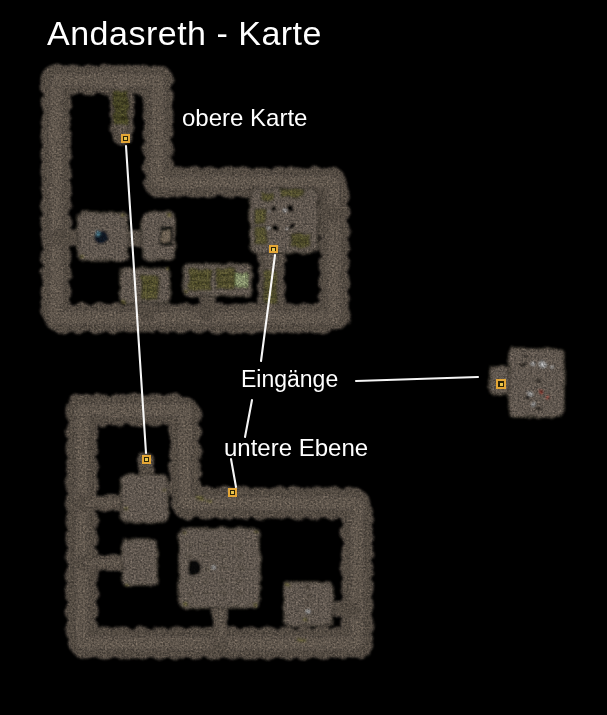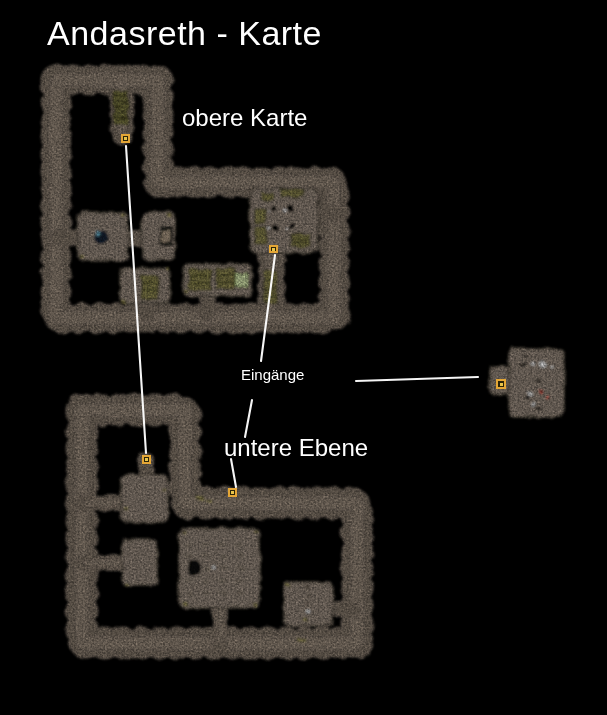--- a/index.html
+++ b/index.html
@@ -32,21 +32,21 @@
   .speck{fill:#8a8147;opacity:.85;}
   .darkmark{fill:#2b2720;}
   .dot-white{fill:var(--dot-white);}
   .dot-red{fill:var(--dot-red);}
   .pline{stroke:var(--pointer-line);stroke-width:2.1;stroke-linecap:round;fill:none;opacity:.96;}
   
   .lbl{position:absolute;color:var(--text);white-space:nowrap;}
   .title{left:47px;top:14px;font-size:34px;letter-spacing:.5px;font-weight:400;margin:0;}
   .lbl-obere{left:182px;top:104px;font-size:24px;}
   .lbl-propylon{left:377px;top:305px;font-size:24px;}
-  .lbl-eingaenge{left:241px;top:366px;font-size:15px;}
+  .lbl-eingaenge{left:241px;top:366px;font-size:23px;}
   .lbl-untere{left:224px;top:434px;font-size:24px;text-align:right;}
   
   .marker{position:absolute;border:2px solid var(--marker-border);
           background:var(--marker-fill);box-sizing:content-box;}
   .marker::after{content:"";position:absolute;left:50%;top:50%;width:3px;height:3px;
           margin:-1.5px 0 0 -1.5px;background:var(--marker-dot);}
 </style>
 </head>
 <body>
 

